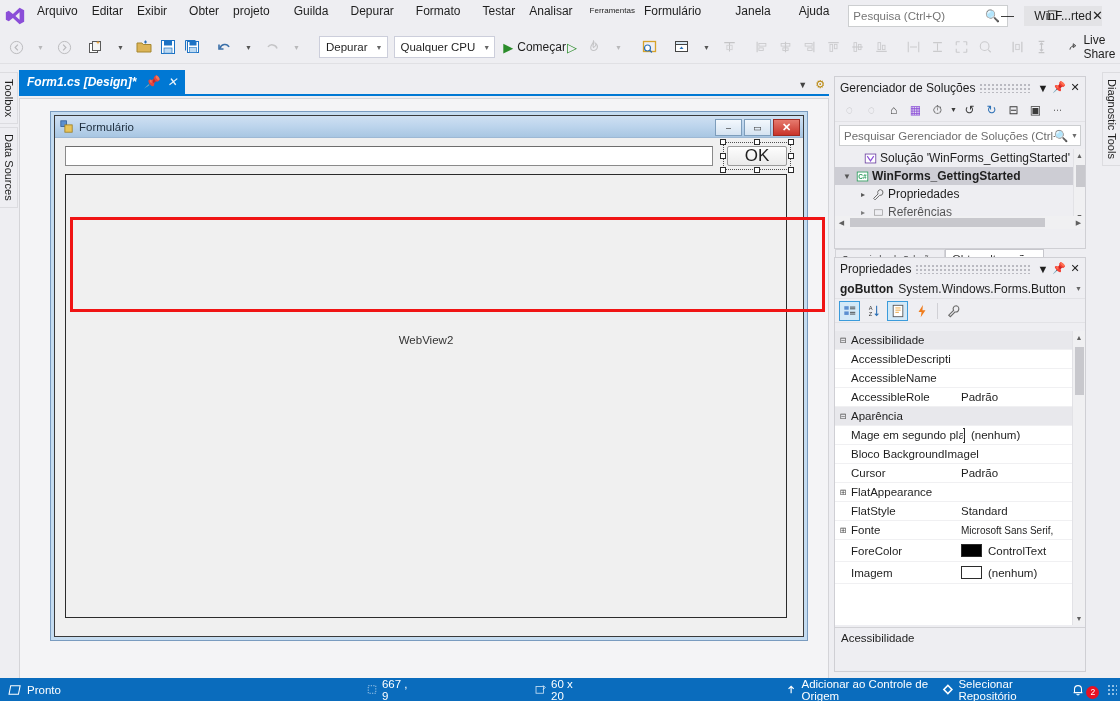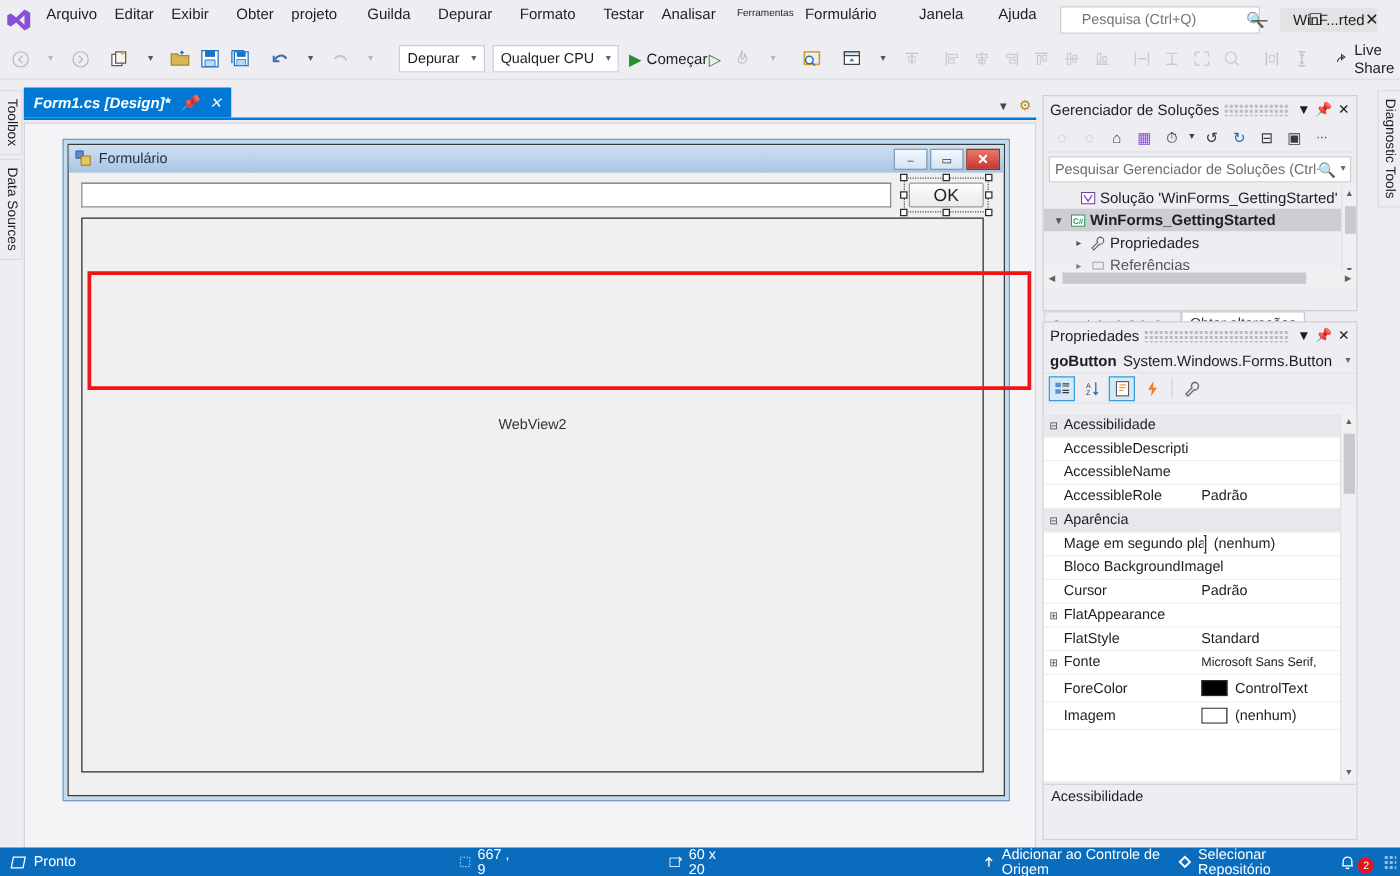--- a/index.html
+++ b/index.html
@@ -26,21 +26,21 @@
   .vs-logo svg { display:block; }
   .menu { display: flex; align-items: flex-start; height: 31px; }
   .menu-item {
     padding: 0 7px; height: 22px; line-height: 22px; font-size: 12px; color: #1e1e1e;
     white-space: nowrap; cursor: default;
   }
   .menu-item.tiny { font-size: 8px; padding: 0 2px; }
   .search-box {
     margin-left: 12px;
     width: 160px; height: 22px; background: #fff; border: 1px solid #ccced0;
-    display: flex; align-items: center; padding: 0 16px; position: relative;
+    display: flex; align-items: center; padding: 0 4px; position: relative;
   }
   .search-box input {
     border: 0; outline: 0; font-size: 11.5px; width: 132px; color: #444;
     font-family: "Liberation Sans", sans-serif; background: transparent;
   }
   .search-icon { width: 14px; text-align: center; color: #444; font-size: 12px; }
   .win-title {
     margin-left: 16px; font-size: 12px; color: #1e1e1e;
     background: #e3e3e6; padding: 3px 10px; border-radius: 0;
   }
@@ -142,21 +142,21 @@
   }
   .form-textbox {
     position: absolute; left: 10px; top: 30px; width: 648px; height: 20px;
     background: #fff; border: 1px solid #8a8a8a; border-top-color:#6d6d6d;
   }
   .ok-button {
     position: absolute; left: 672px; top: 30px; width: 60px; height: 20px;
     background: linear-gradient(to bottom,#fdfdfd,#eaeaea);
     border: 1px solid #9a9a9a; border-radius: 2px;
     display: flex; align-items: center; justify-content: center;
-    font-size: 14px; color: #1e1e1e;
+    font-size: 17px; color: #1e1e1e;
   }
   .sel-dots { position: absolute; left: 665px; top: 23px; width: 74px; height: 34px; pointer-events:none; }
   .sel-dots .dotted {
     position: absolute; inset: 3px; border: 1px dotted #505050;
   }
   .sel-dots i {
     position: absolute; width: 6px; height: 6px; background: #fff;
     border: 1px solid #2b2b2b; display:block;
   }
   .webview {

